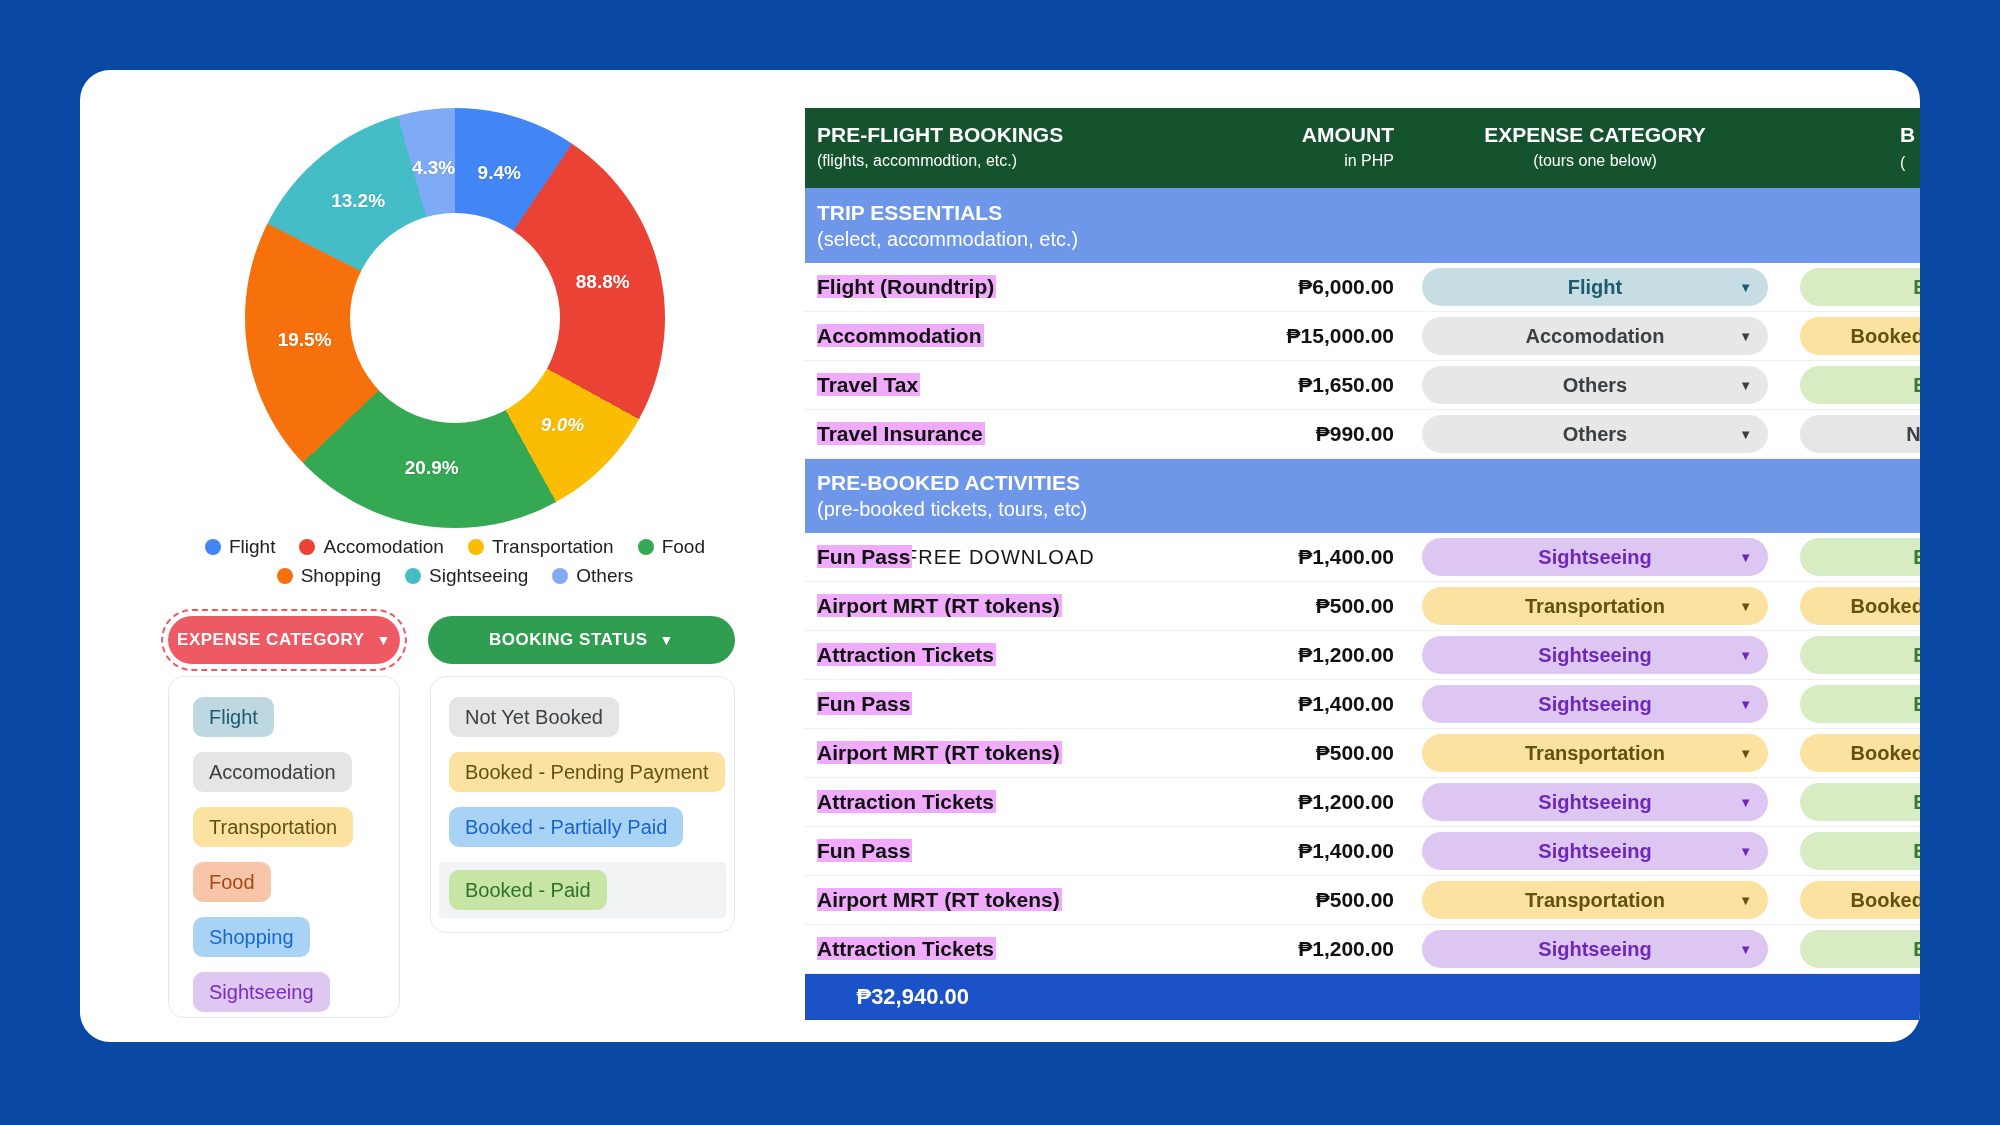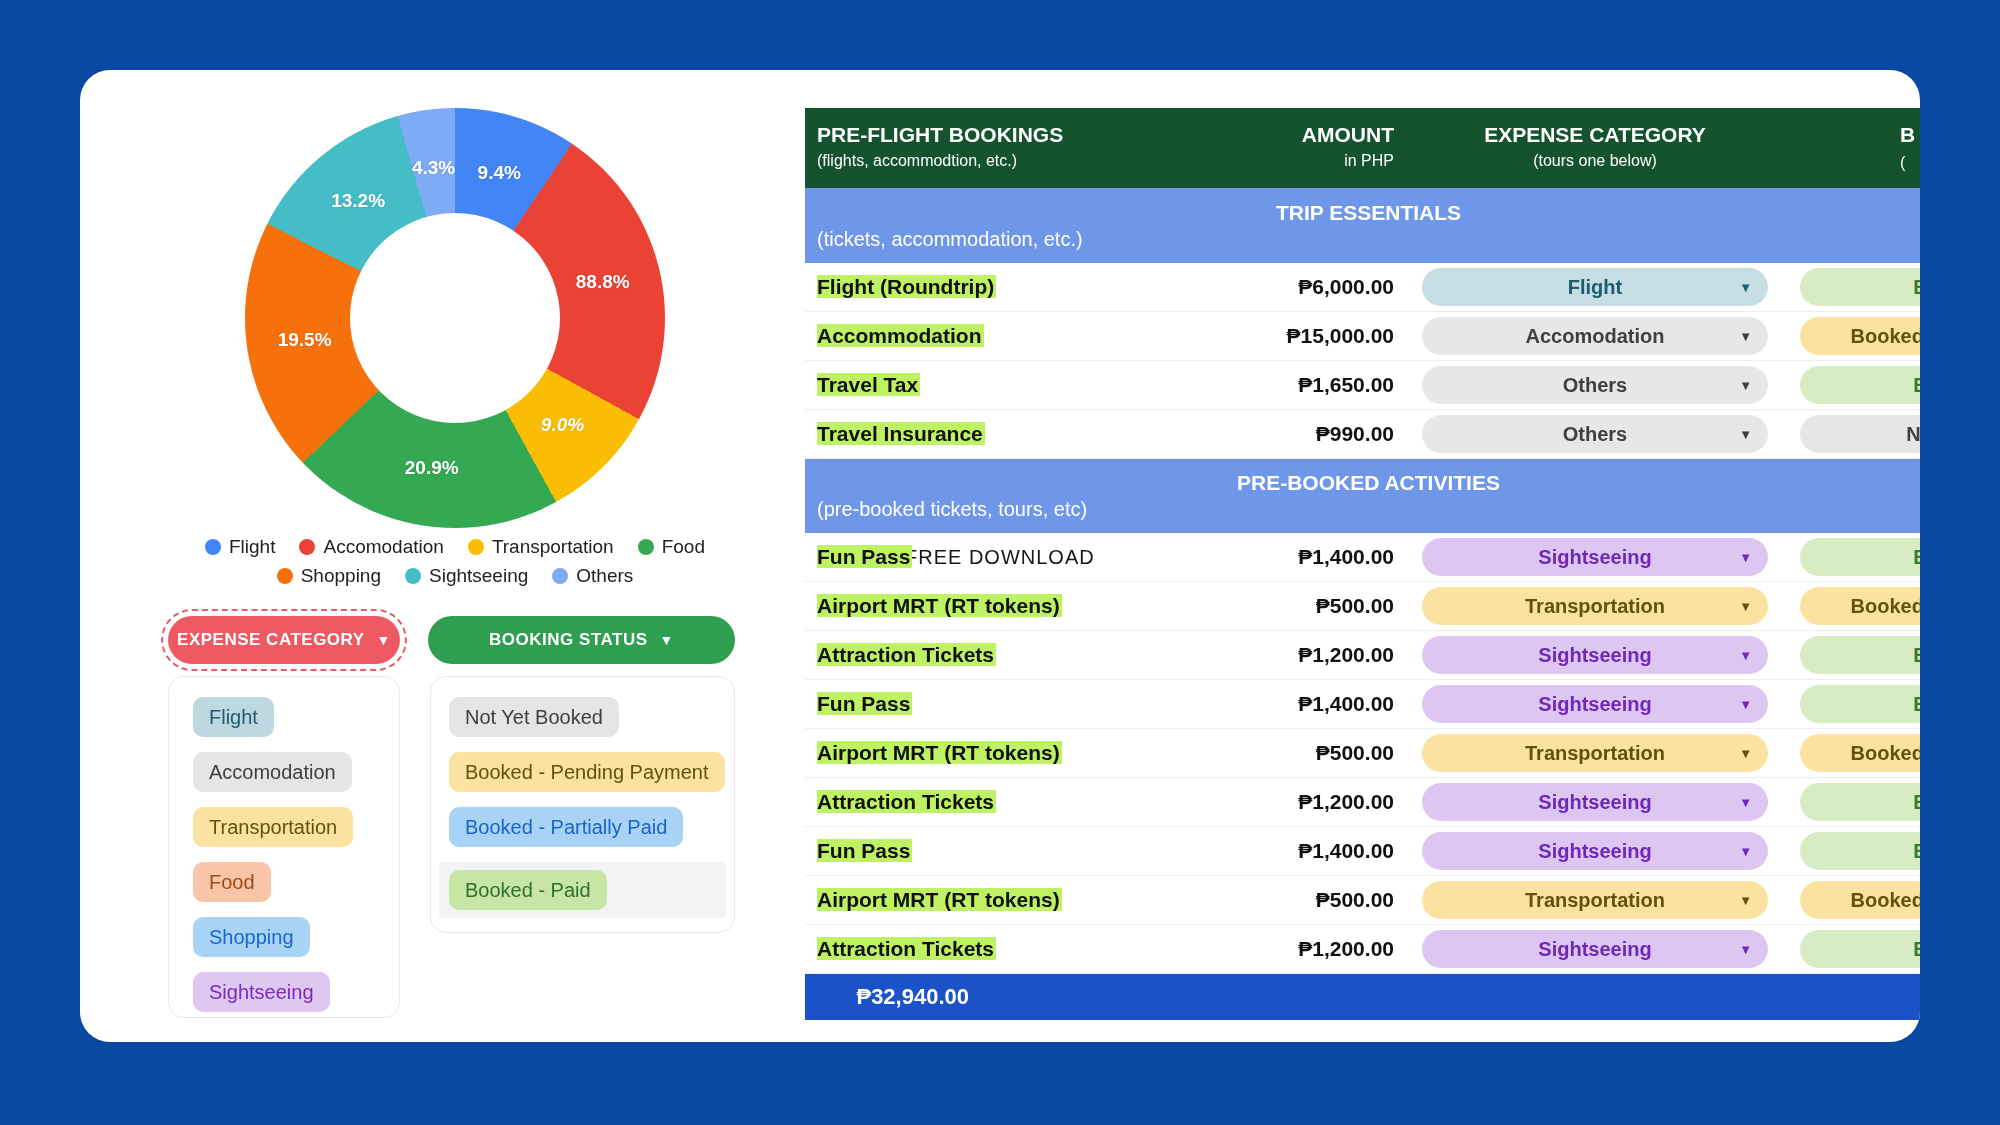--- a/index.html
+++ b/index.html
@@ -55,28 +55,28 @@
   .c-amt   { width:170px; text-align:right; padding-right:6px; align-items:flex-end; }
   .c-cat   { width:390px; text-align:center; align-items:center; }
   .c-stat  { width:130px; position:relative; }
   .th-title { font-size:21px; font-weight:700; line-height:26px; }
   .th-sub   { font-size:16px; font-weight:400; line-height:26px; }
   .c-stat .th-title, .c-stat .th-sub { position:absolute; left:110px; }
   .c-stat .th-title { top:14px; } .c-stat .th-sub { top:42px; }
 
   .section-row { background:#6f97e9; color:#ffffff; padding-left:12px;
     display:flex; flex-direction:column; justify-content:center; }
-  .section-title { font-size:21px; font-weight:700; line-height:26px;text-align:center; }
+  .section-title { font-size:21px; font-weight:700; line-height:26px; }
   .section-sub   { font-size:20px; font-weight:400; line-height:26px; }
 
   .data-row { height:49px; display:flex; align-items:center;
     border-bottom:1px solid #eceef0; position:relative; }
   .cell-name { width:425px; padding-left:12px; font-size:21px; font-weight:700;
     color:#111; position:relative; }
-  .cell-name .nm { position:relative; z-index:2; background:#bef264; padding-right:2px; }
+  .cell-name .nm { position:relative; z-index:2; background:#f0abfc; padding-right:2px; }
   .watermark { position:absolute; left:100px; top:50%; transform:translateY(-50%);
     z-index:1; font-size:20px; font-weight:400; color:#161616; letter-spacing:1px;
     white-space:nowrap; }
   .cell-amt { width:170px; text-align:right; padding-right:6px; font-size:21px;
     font-weight:600; color:#111; }
   .cell-cat { width:390px; display:flex; justify-content:center; }
   .pill { height:38px; border-radius:19px; display:flex; align-items:center;
     justify-content:center; font-size:20px; font-weight:600; cursor:pointer;
     position:relative; white-space:nowrap; }
   .cat-pill { width:346px; }
@@ -181,21 +181,21 @@
         <span class="th-sub">(tours one below)</span>
       </div>
       <div class="c c-stat">
         <span class="th-title">B</span>
         <span class="th-sub">(</span>
       </div>
     </div>
     <div id="table-body">
         <div class="section-row" style="height: 75px;">
           <span class="section-title">TRIP ESSENTIALS</span>
-          <span class="section-sub">(tickets, accommodation, etc.)</span>
+          <span class="section-sub">(select, accommodation, etc.)</span>
         </div>
   <div class="data-row">
     <div class="cell-name"><span class="nm">Flight (Roundtrip)</span></div>
     <div class="cell-amt">₱6,000.00</div>
     <div class="cell-cat">
       <div class="pill cat-pill" style="background: rgb(199, 221, 228); color: rgb(29, 91, 110);">
         <span class="pill-label">Flight</span>
         <span class="pill-arrow">▼</span>
       </div>
     </div>

